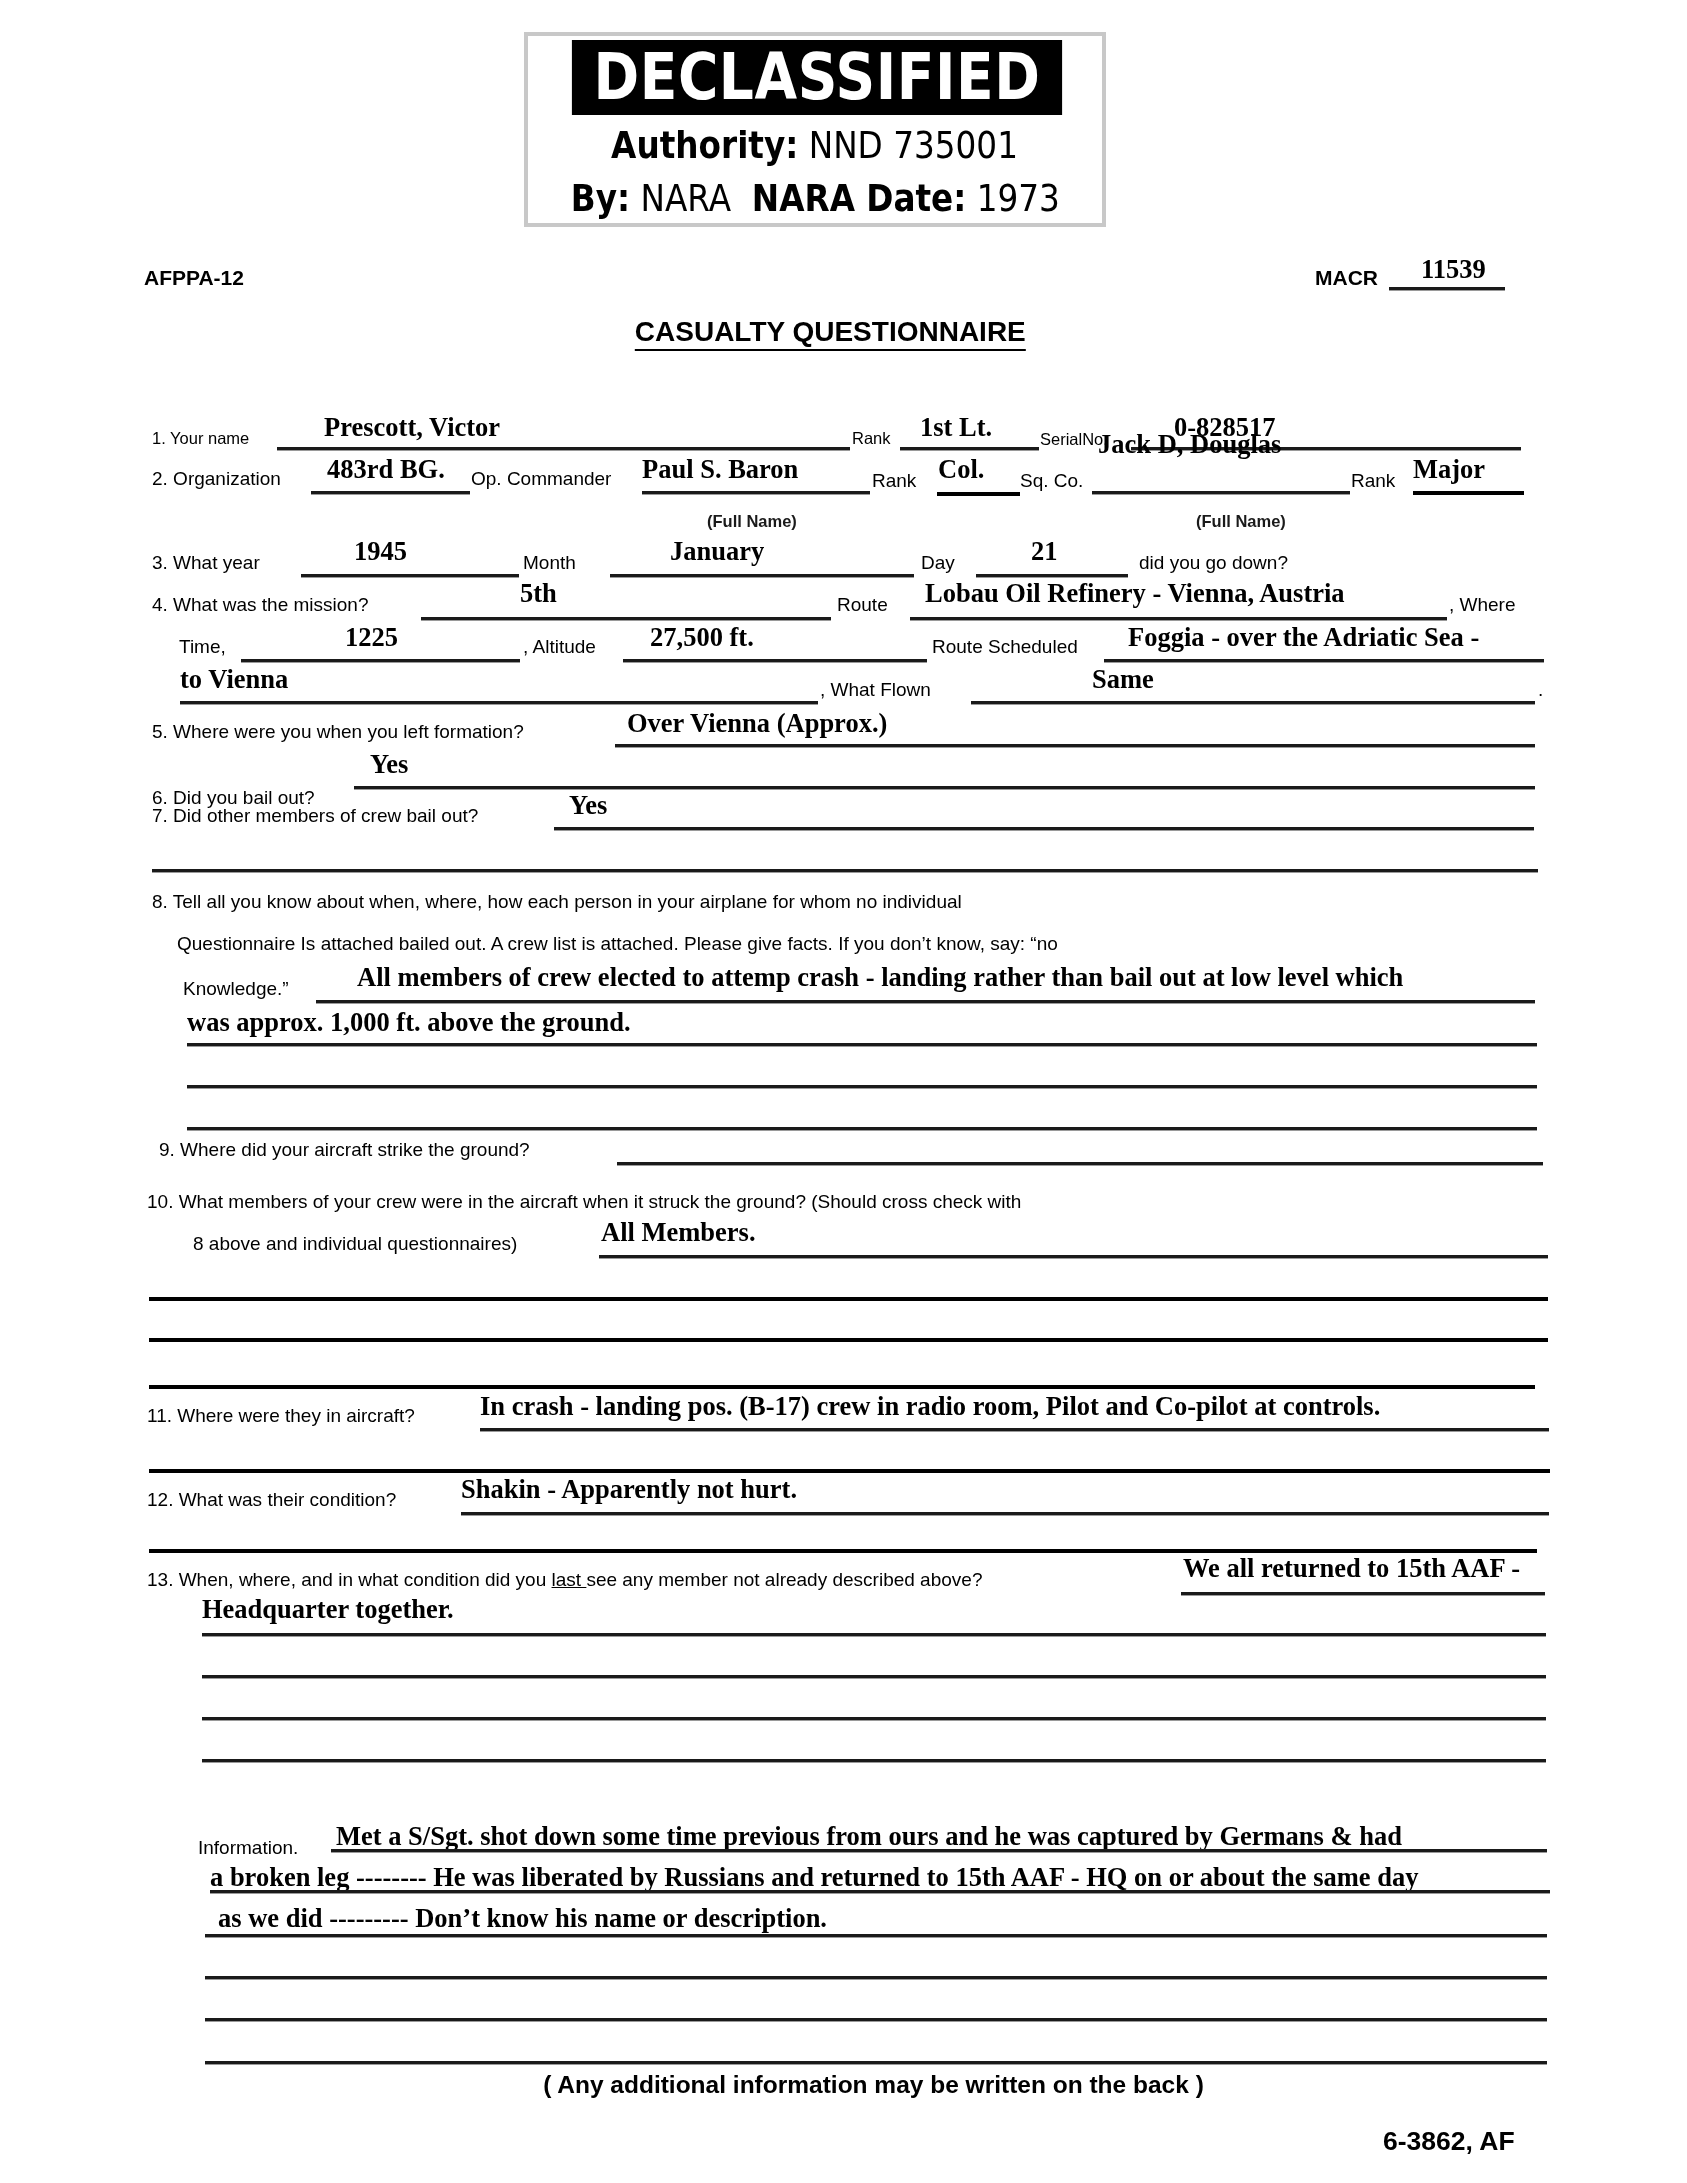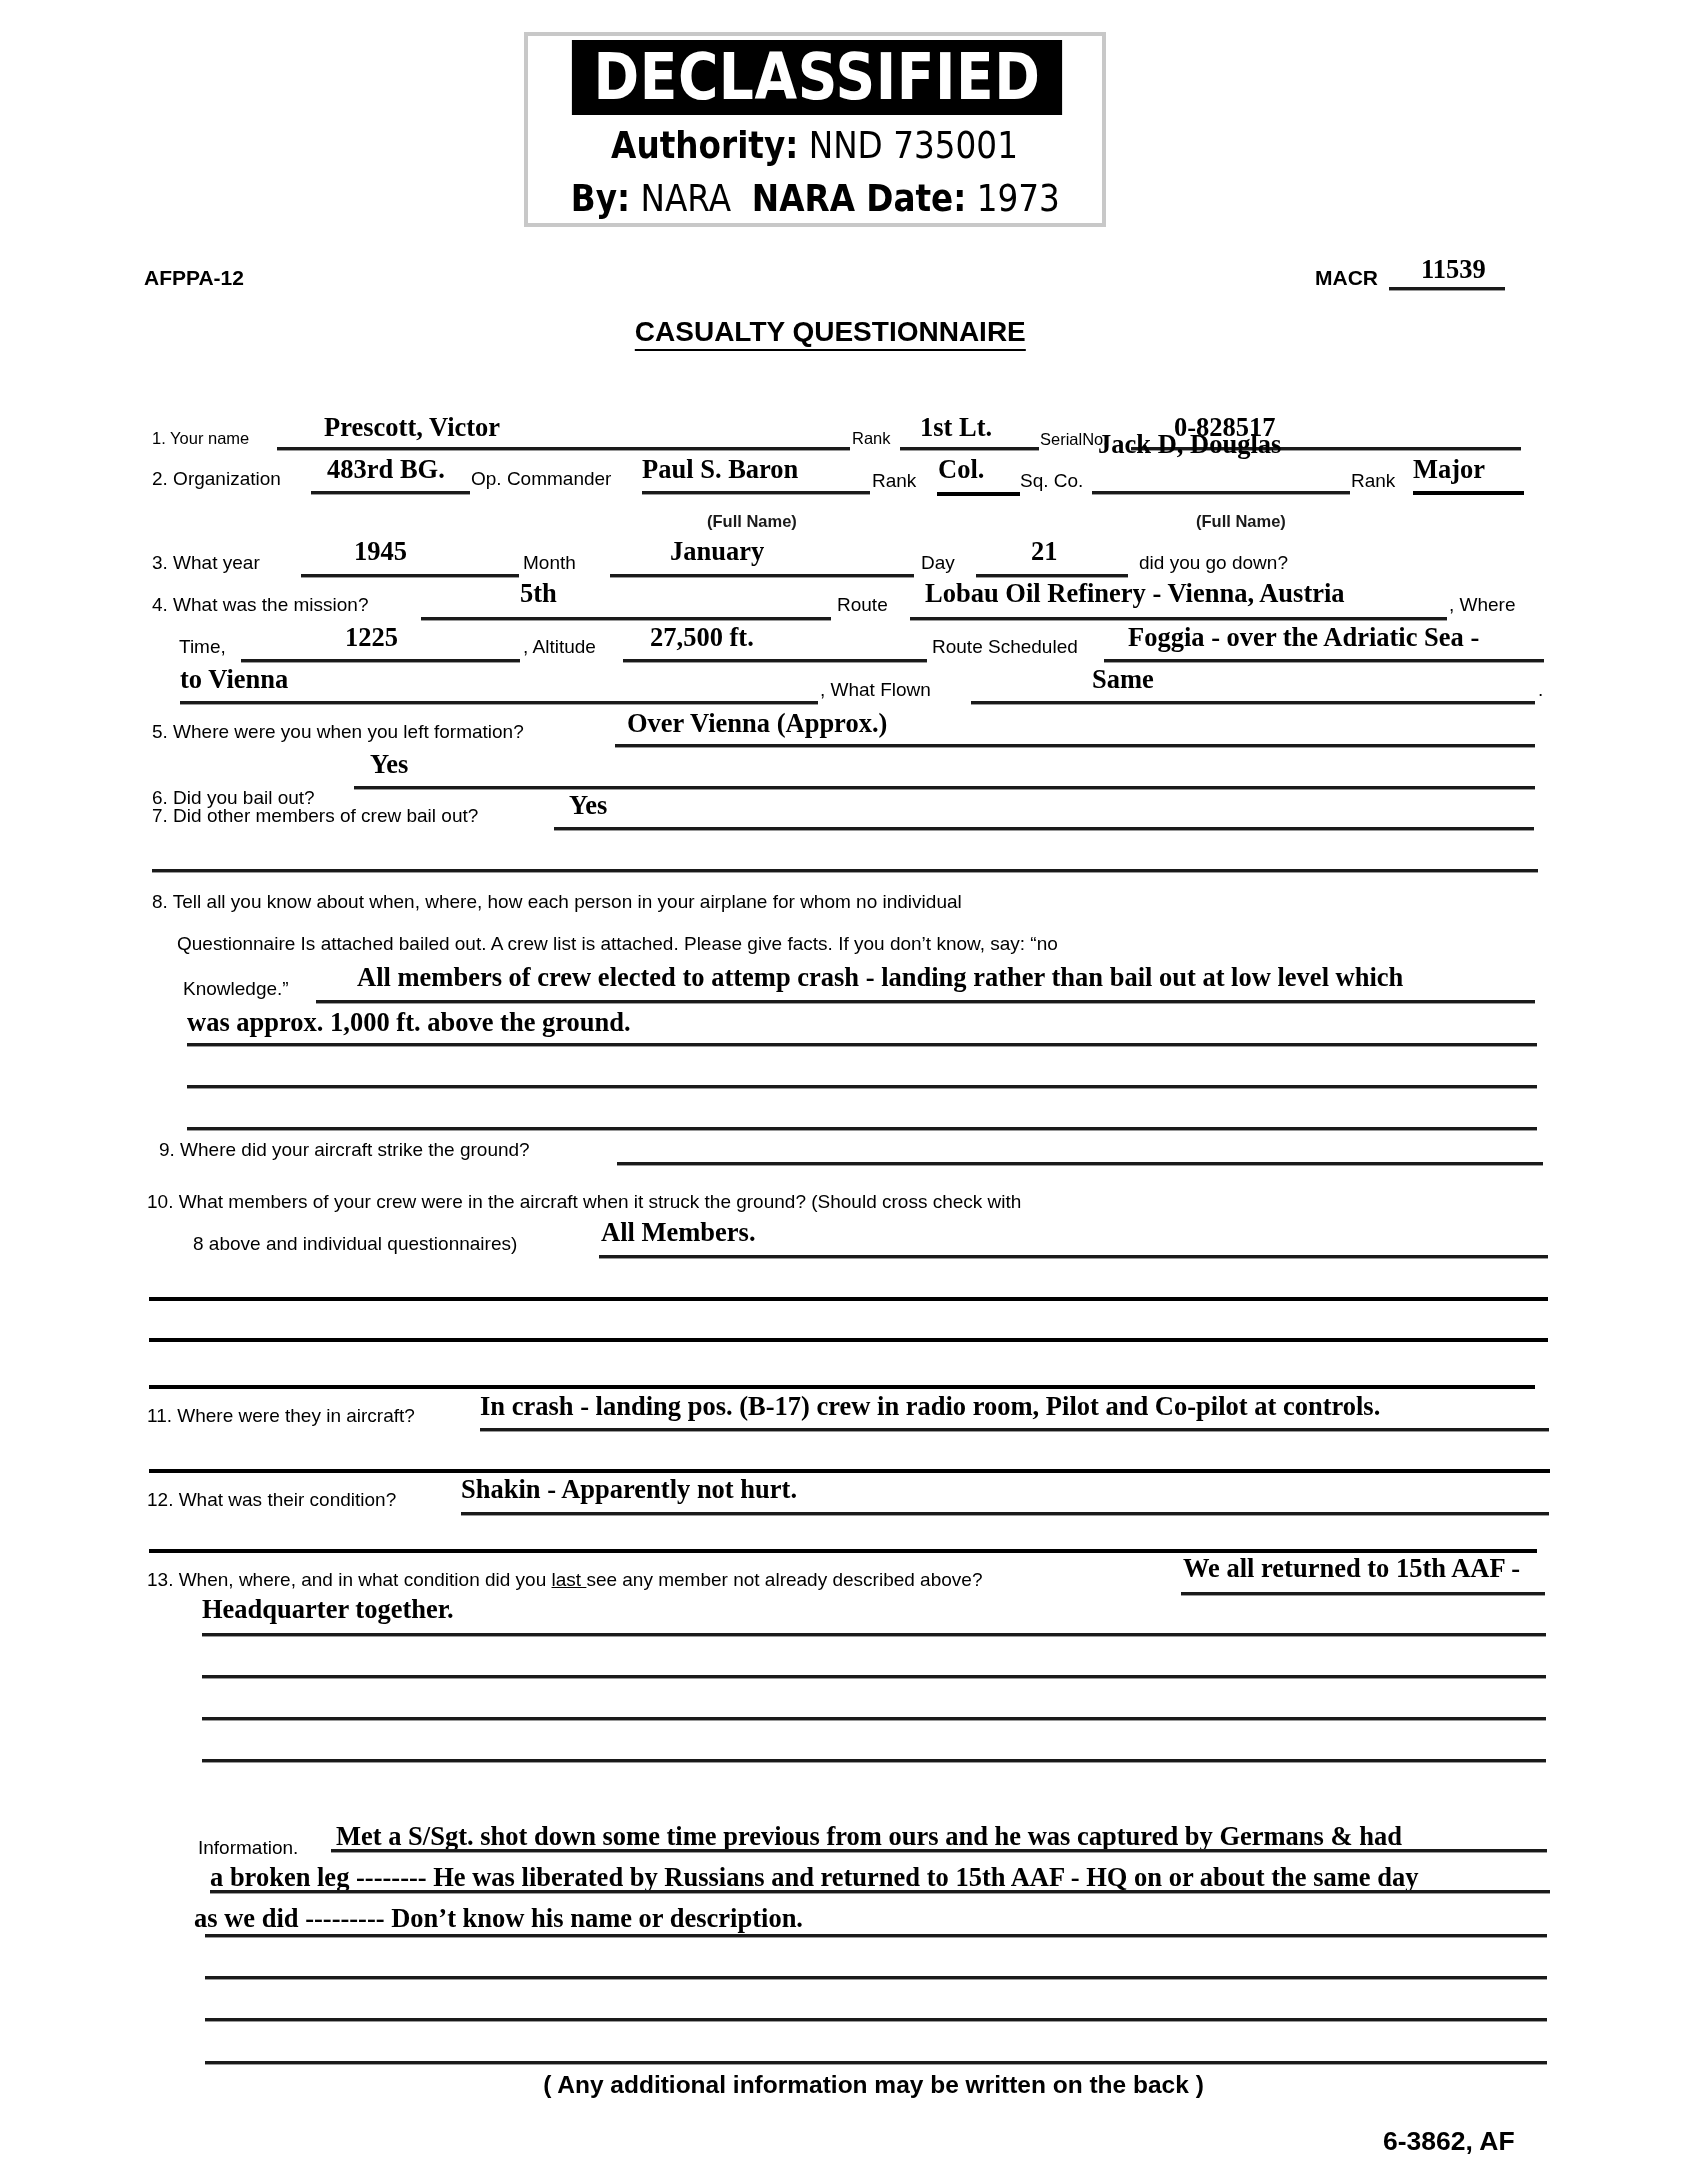--- a/index.html
+++ b/index.html
@@ -192,21 +192,21 @@
   <div class="ul" style="left:202px; top:1633px; width:1344px;"></div>
   <div class="ul" style="left:202px; top:1675px; width:1344px;"></div>
   <div class="ul" style="left:202px; top:1717px; width:1344px;"></div>
   <div class="ul" style="left:202px; top:1759px; width:1344px;"></div>
 
   <div class="lbl" style="left:198px; top:1837px;">Information.</div>
   <div class="ans" style="left:336px; top:1821px;">Met a S/Sgt. shot down some time previous from ours and he was captured by Germans &amp; had</div>
   <div class="ul" style="left:331px; top:1849px; width:1216px;"></div>
   <div class="ans" style="left:210px; top:1862px;">a broken leg -------- He was liberated by Russians and returned to 15th AAF - HQ on or about the same day</div>
   <div class="ul" style="left:210px; top:1890px; width:1340px;"></div>
-  <div class="ans" style="left:194px; top:1903px;">as we did --------- Don’t know his name or description.</div>
+  <div class="ans" style="left:218px; top:1903px;">as we did --------- Don’t know his name or description.</div>
   <div class="ul" style="left:205px; top:1934px; width:1342px;"></div>
   <div class="ul" style="left:205px; top:1976px; width:1342px;"></div>
   <div class="ul" style="left:205px; top:2018px; width:1342px;"></div>
   <div class="ul" style="left:205px; top:2061px; width:1342px;"></div>
 
   <div class="footer-note">( Any additional information may be written on the back )</div>
   <div class="footer-id">6-3862, AF</div>
 </div>
 
 

